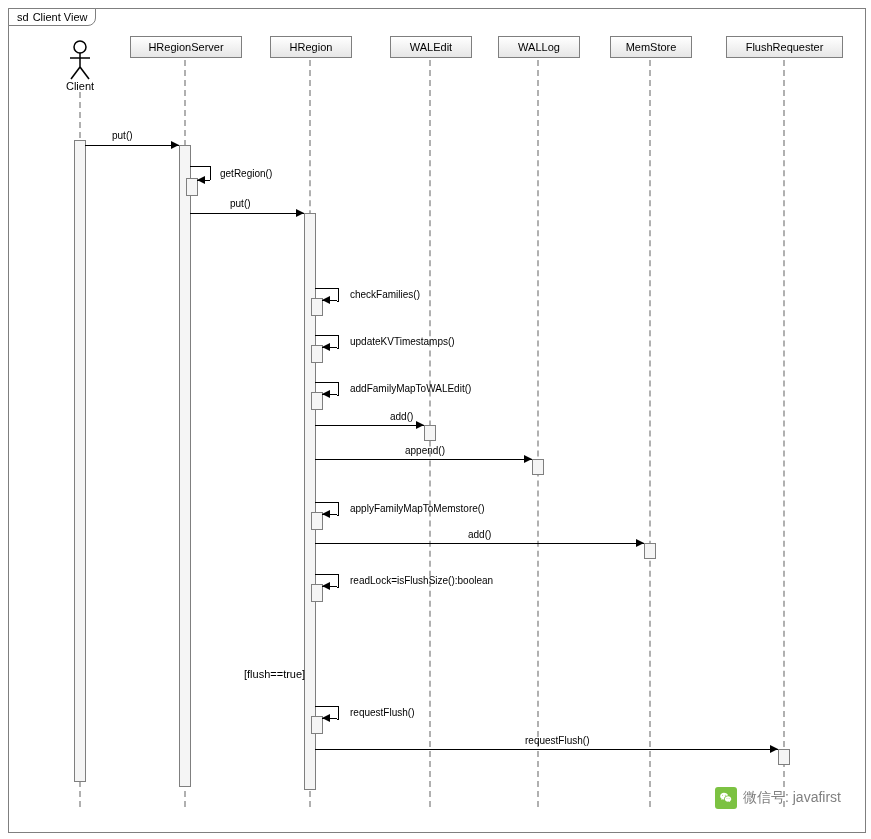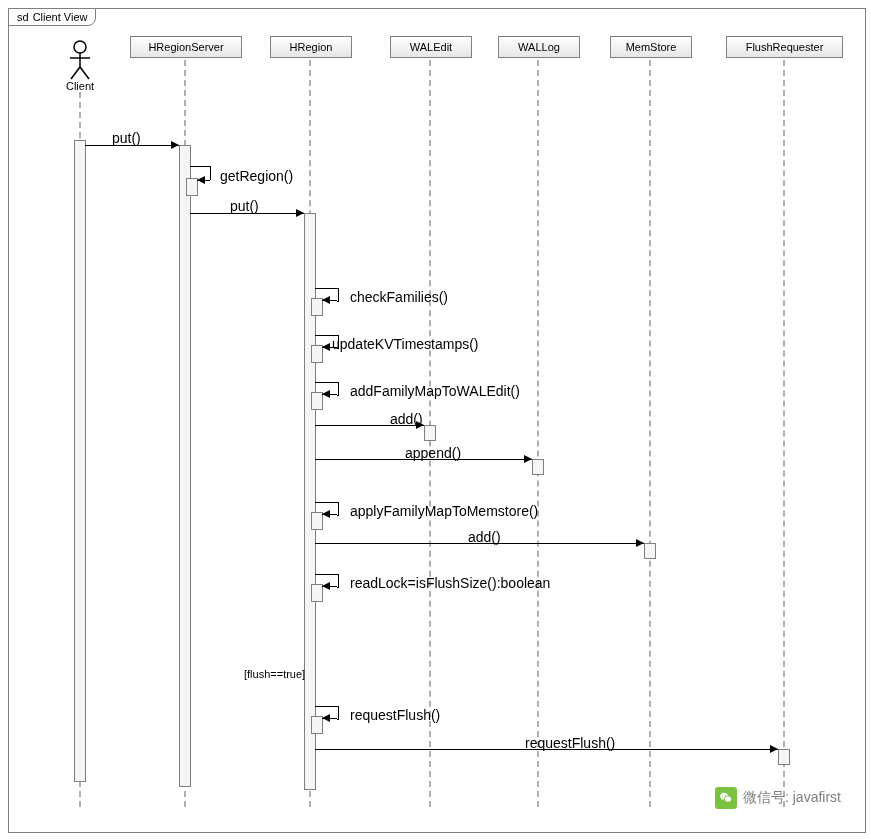--- a/index.html
+++ b/index.html
@@ -6,21 +6,21 @@
   .canvas{position:relative;width:871px;height:839px;background:#fff}
   .frame{position:absolute;border:1px solid #7f7f7f;background:#fff}
   .frame-tab{position:absolute;top:-1px;left:-1px;border:1px solid #7f7f7f;background:#fff;padding:2px 8px;display:flex;align-items:center;gap:4px}
   .frame-op{font-weight:normal}
   .participant{position:absolute;border:1px solid #7f7f7f;background:linear-gradient(#fff,#e6e6e6);text-align:center;padding:4px 0}
   .participant .shadow{position:absolute;right:-3px;bottom:-3px;width:100%;height:100%;background:#bfbfbf;z-index:-1}
   .actor{position:absolute;text-align:center}
   .actor svg{display:block;margin:0 auto}
   .lifeline{position:absolute;border-left:2px dashed #b0b0b0}
   .activation{position:absolute;width:10px;background:#f5f5f5;border:1px solid #7f7f7f}
-  .msg{position:absolute;font-size:14px;white-space:nowrap}
+  .msg{position:absolute;font-size:10px;white-space:nowrap}
   .arrow-solid{position:absolute;border-top:1px solid #000}
   .arrow-head{position:absolute;width:0;height:0;border-top:4px solid transparent;border-bottom:4px solid transparent}
   .arrow-head.r{border-left:8px solid #000}
   .arrow-head.l{border-right:8px solid #000}
   .self-call{position:absolute;border:1px solid #000;border-left:none}
   .guard{position:absolute;font-size:11px}
   .watermark{position:absolute;display:flex;align-items:center;gap:6px;color:#808080;font-size:14px}
   .watermark .w-icon{width:22px;height:22px;border-radius:3px;background:#7cc242;display:flex;align-items:center;justify-content:center}
   .watermark .w-icon svg{width:14px;height:14px;fill:#fff}
 </style>
@@ -94,21 +94,21 @@
 <div class="arrow-solid" style="left:315px;top:288px;width:22px"></div>
 <div class="self-call" style="left:337px;top:288px;width:1px;height:12px"></div>
 <div class="arrow-solid" style="left:322px;top:300px;width:15px"></div>
 <div class="arrow-head l" style="left:322px;top:296px"></div>
 <div class="msg" style="left:350px;top:289px">checkFamilies()</div>
 
 <div class="arrow-solid" style="left:315px;top:335px;width:22px"></div>
 <div class="self-call" style="left:337px;top:335px;width:1px;height:12px"></div>
 <div class="arrow-solid" style="left:322px;top:347px;width:15px"></div>
 <div class="arrow-head l" style="left:322px;top:343px"></div>
-<div class="msg" style="left:332px;top:336px">updateKVTimestamps()</div>
+<div class="msg" style="left:350px;top:336px">updateKVTimestamps()</div>
 
 <div class="arrow-solid" style="left:315px;top:382px;width:22px"></div>
 <div class="self-call" style="left:337px;top:382px;width:1px;height:12px"></div>
 <div class="arrow-solid" style="left:322px;top:394px;width:15px"></div>
 <div class="arrow-head l" style="left:322px;top:390px"></div>
 <div class="msg" style="left:350px;top:383px">addFamilyMapToWALEdit()</div>
 
 <div class="arrow-solid" style="left:315px;top:425px;width:109px"></div>
 <div class="arrow-head r" style="left:416px;top:421px"></div>
 <div class="msg" style="left:390px;top:411px">add()</div>

